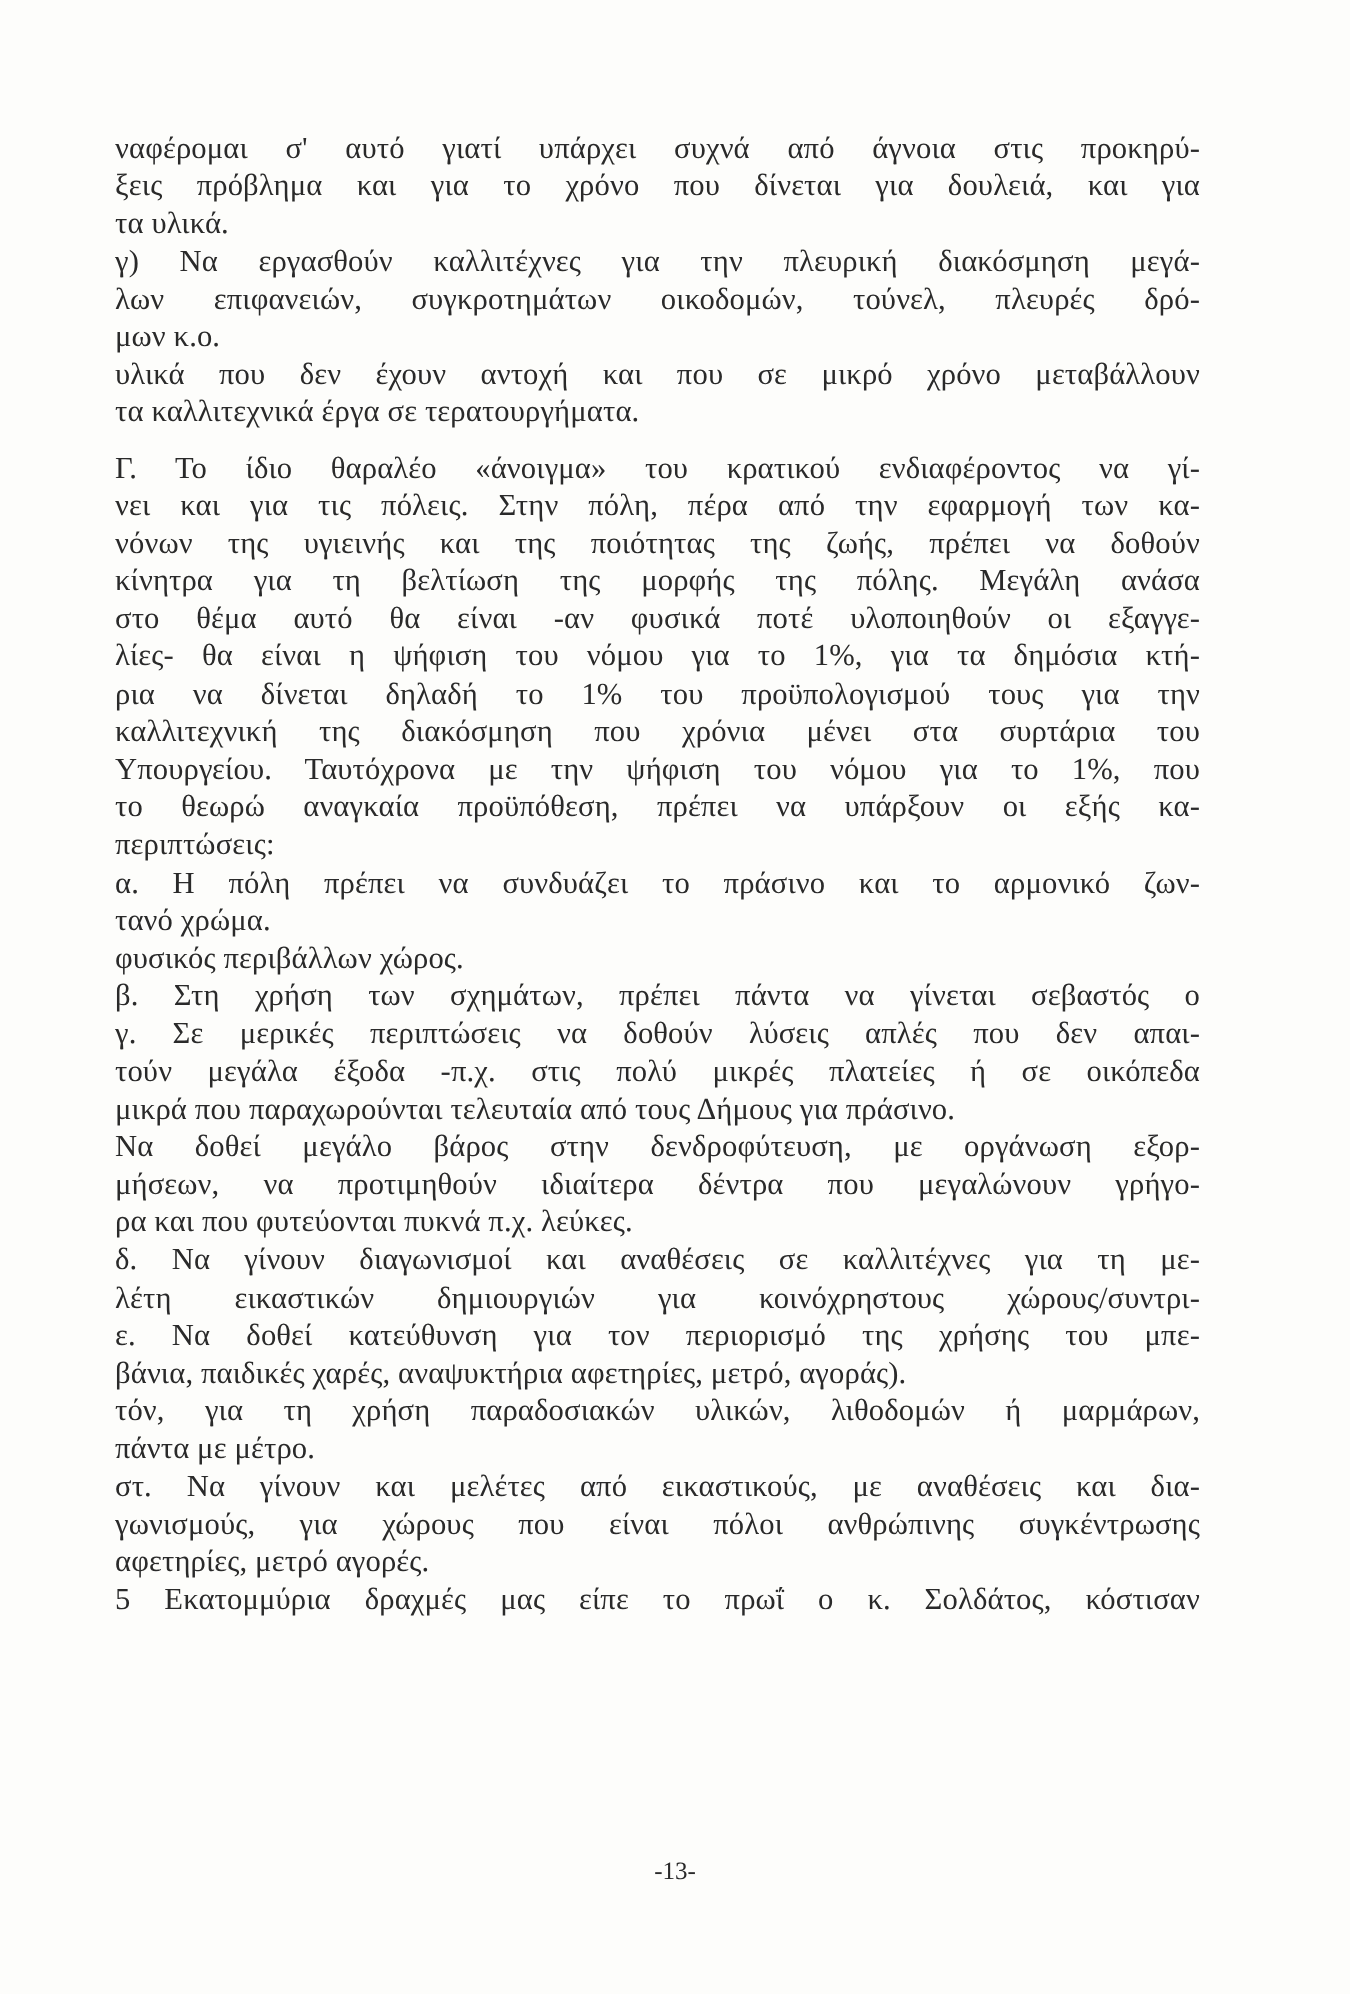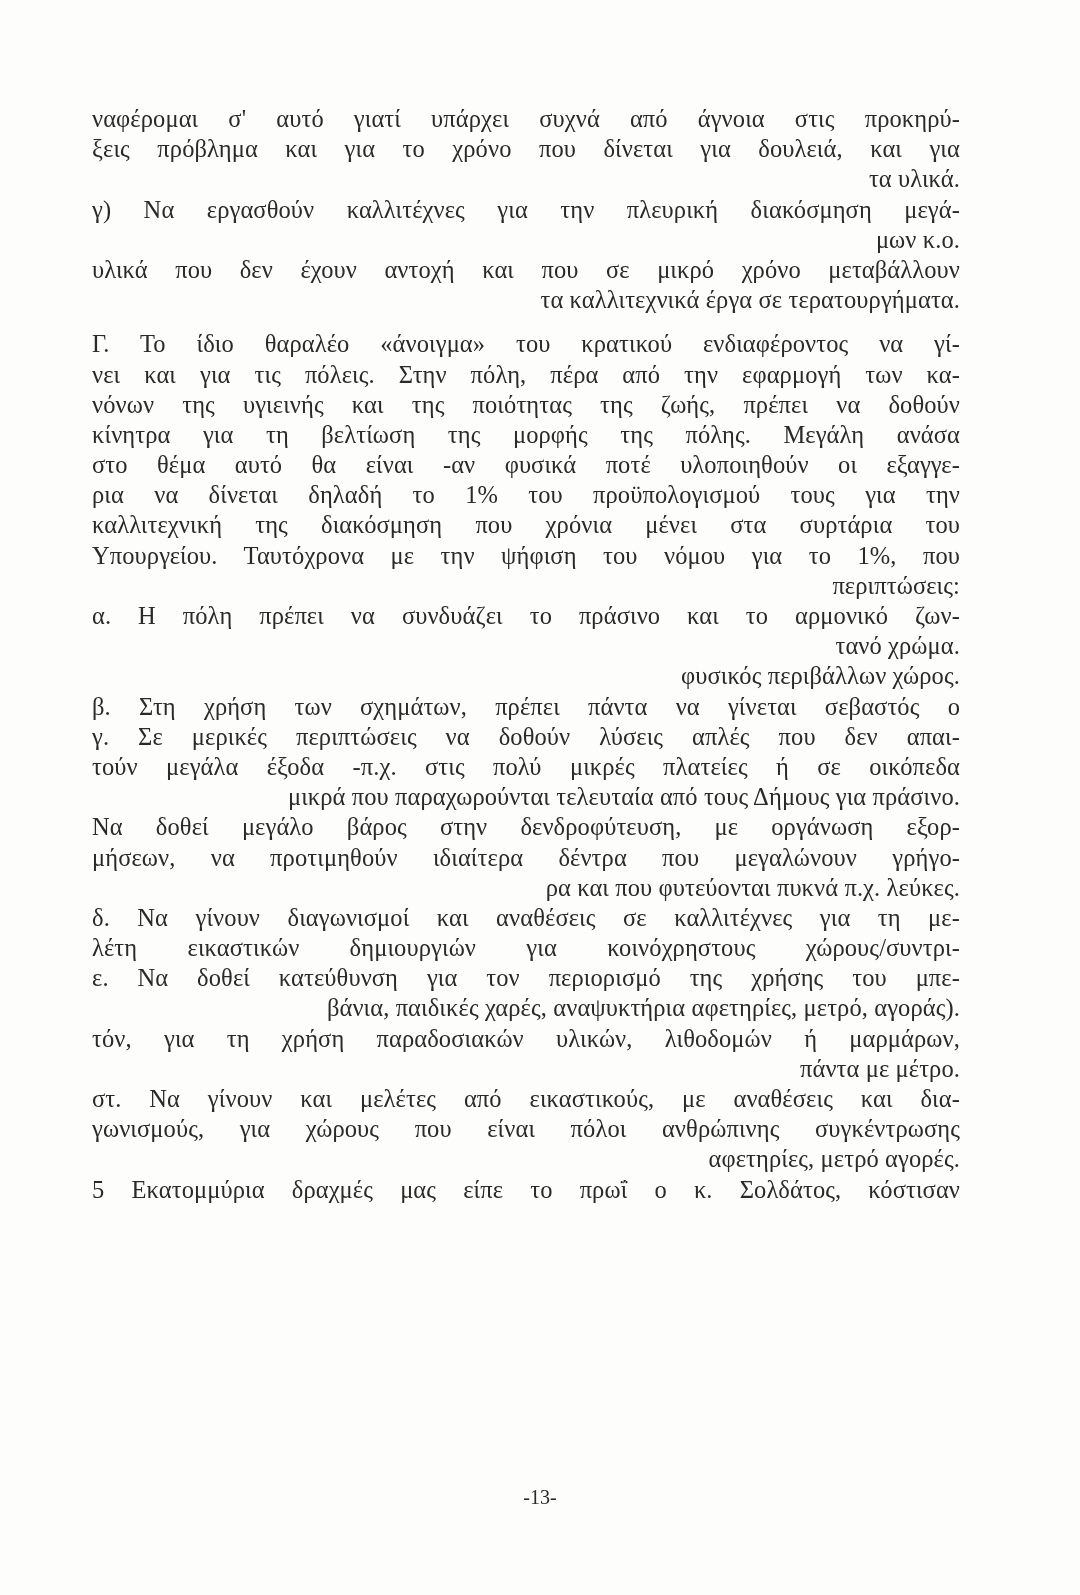--- a/index.html
+++ b/index.html
@@ -15,54 +15,56 @@
     position: absolute;
     left: 92px; top: 104px;
     width: 868px;
   }
   .line {
     font-size: 24.5px;
     line-height: 30.2px;
     white-space: nowrap;
     height: 30.2px;
     letter-spacing: 0.1px;
-    text-align: right;
   }
   .gap { height: 14px; }
   .justify { text-align: justify; text-align-last: justify; }
   .footer {
     position: absolute;
     top: 1486px; left: 0; width: 1080px;
     text-align: center;
     font-size: 20px;
   }
 </style>
 </head>
 <body>
 
 <div class="page">
   <div id="sec1">
       <div class="line justify">ναφέρομαι σ' αυτό γιατί υπάρχει συχνά από άγνοια στις προκηρύ-</div>
       <div class="line justify">ξεις πρόβλημα και για το χρόνο που δίνεται για δουλειά, και για</div>
       <div class="line">τα υλικά.</div>
       <div class="line justify">γ) Να εργασθούν καλλιτέχνες για την πλευρική διακόσμηση μεγά-</div>
+      <div class="line justify">λων επιφανειών, συγκροτημάτων οικοδομών, τούνελ, πλευρές δρό-</div>
       <div class="line">μων κ.ο.</div>
       <div class="line justify">υλικά που δεν έχουν αντοχή και που σε μικρό χρόνο μεταβάλλουν</div>
       <div class="line">τα καλλιτεχνικά έργα σε τερατουργήματα.</div>
     </div>
   <div class="gap"></div>
   <div id="sec2">
       <div class="line justify">Γ. Το ίδιο θαραλέο «άνοιγμα» του κρατικού ενδιαφέροντος να γί-</div>
       <div class="line justify">νει και για τις πόλεις. Στην πόλη, πέρα από την εφαρμογή των κα-</div>
       <div class="line justify">νόνων της υγιεινής και της ποιότητας της ζωής, πρέπει να δοθούν</div>
       <div class="line justify">κίνητρα για τη βελτίωση της μορφής της πόλης. Μεγάλη ανάσα</div>
       <div class="line justify">στο θέμα αυτό θα είναι -αν φυσικά ποτέ υλοποιηθούν οι εξαγγε-</div>
+      <div class="line justify">λίες- θα είναι η ψήφιση του νόμου για το 1%, για τα δημόσια κτή-</div>
       <div class="line justify">ρια να δίνεται δηλαδή το 1% του προϋπολογισμού τους για την</div>
       <div class="line justify">καλλιτεχνική της διακόσμηση που χρόνια μένει στα συρτάρια του</div>
       <div class="line justify">Υπουργείου. Ταυτόχρονα με την ψήφιση του νόμου για το 1%, που</div>
+      <div class="line justify">το θεωρώ αναγκαία προϋπόθεση, πρέπει να υπάρξουν οι εξής κα-</div>
       <div class="line">περιπτώσεις:</div>
       <div class="line justify">α. Η πόλη πρέπει να συνδυάζει το πράσινο και το αρμονικό ζων-</div>
       <div class="line">τανό χρώμα.</div>
       <div class="line">φυσικός περιβάλλων χώρος.</div>
       <div class="line justify">β. Στη χρήση των σχημάτων, πρέπει πάντα να γίνεται σεβαστός ο</div>
       <div class="line justify">γ. Σε μερικές περιπτώσεις να δοθούν λύσεις απλές που δεν απαι-</div>
       <div class="line justify">τούν μεγάλα έξοδα -π.χ. στις πολύ μικρές πλατείες ή σε οικόπεδα</div>
       <div class="line">μικρά που παραχωρούνται τελευταία από τους Δήμους για πράσινο.</div>
       <div class="line justify">Να δοθεί μεγάλο βάρος στην δενδροφύτευση, με οργάνωση εξορ-</div>
       <div class="line justify">μήσεων, να προτιμηθούν ιδιαίτερα δέντρα που μεγαλώνουν γρήγο-</div>

